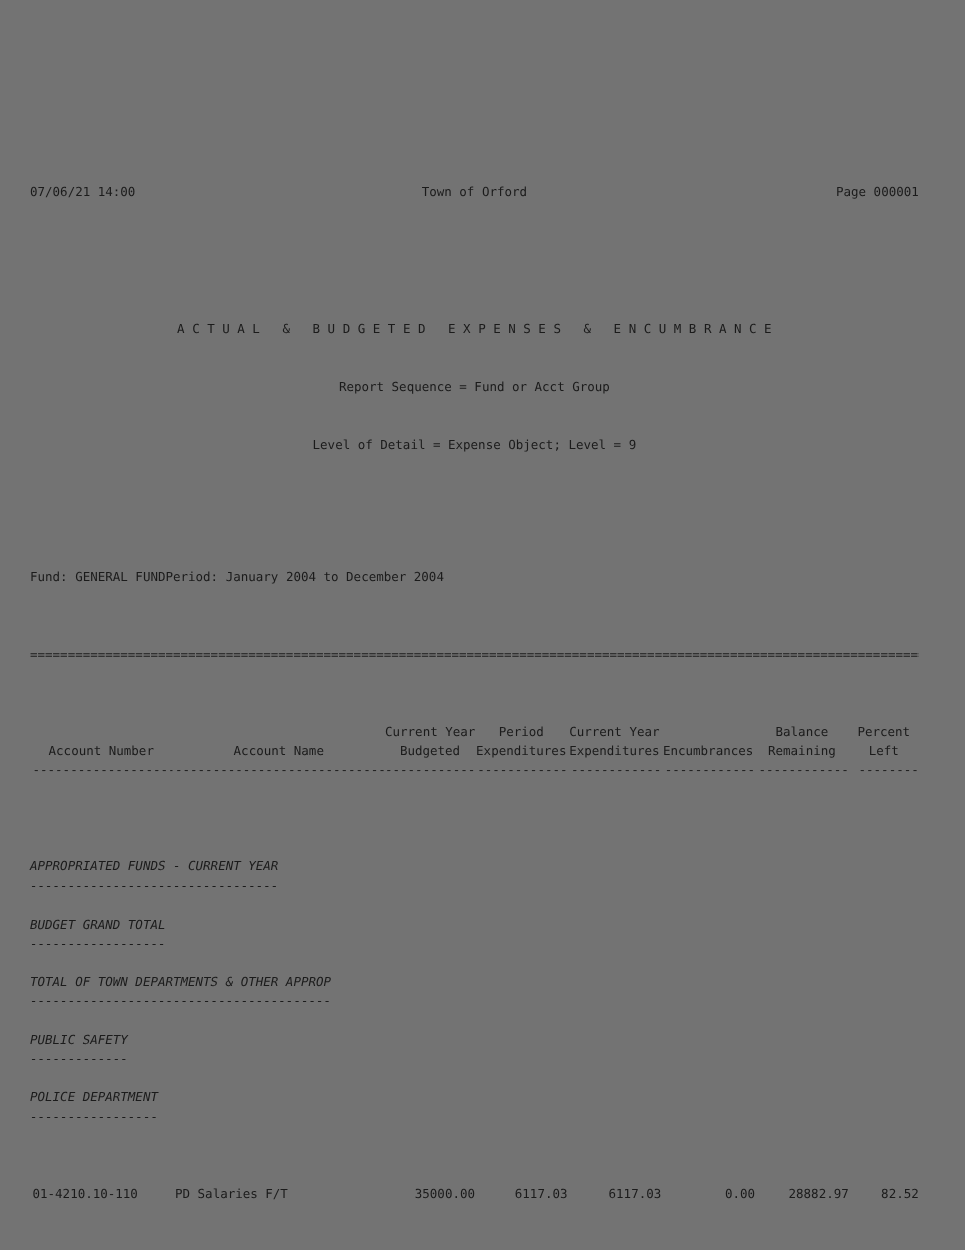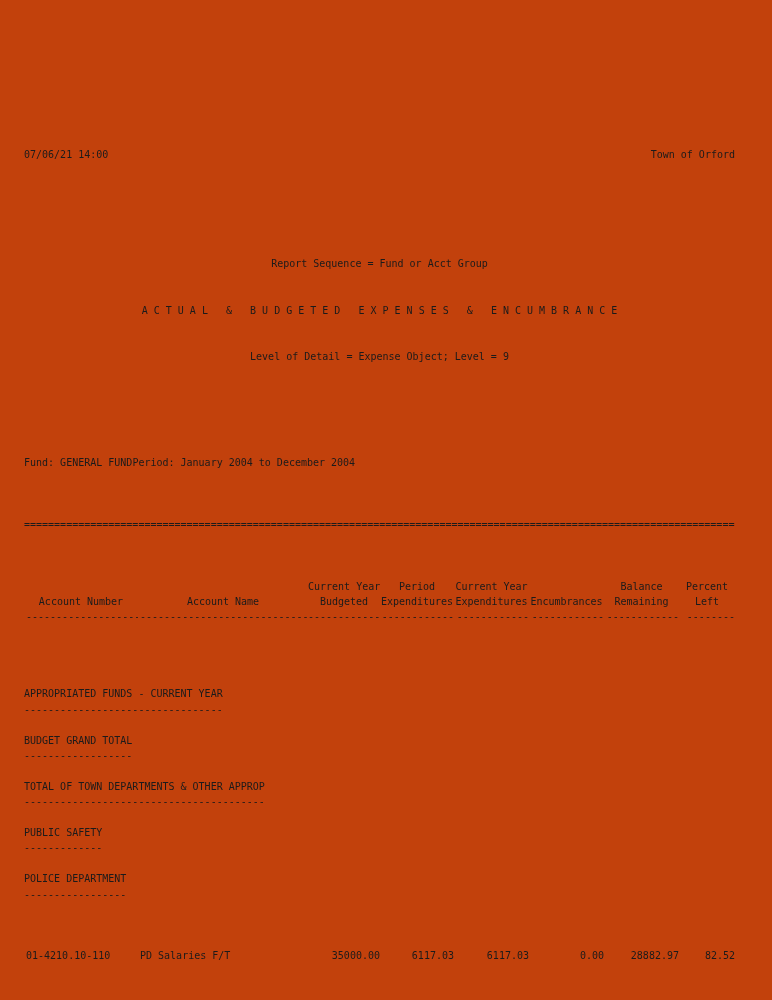--- a/index.html
+++ b/index.html
@@ -1,17 +1,17 @@
 <!DOCTYPE html>
 <html><head>
 <meta charset="utf-8">
 <style>
   html,body{margin:0;padding:0;background:#888;}
   .page{
-    position:relative;width:772px;height:1000px;background:#c2410c;
+    position:relative;width:772px;height:1000px;background:#737373;
     font-family:"DejaVu Sans Mono","Liberation Mono",monospace;
     font-size:10px;line-height:15.4px;color:#1b1b1b;
     white-space:pre;overflow:hidden;
   }
   *{box-sizing:border-box;}
   .content{padding:70px 37px 0 24px;}
   .flexrow{display:flex;}
   .topbar{display:flex;}
   .topbar .left{flex:1;text-align:left;}
   .topbar .mid{flex:0 0 auto;text-align:left;}
@@ -23,38 +23,39 @@
   .c1{width:114px;padding-left:2px;overflow:hidden;}
   .c2{width:170px;padding-left:2px;overflow:hidden;}
   .c3{width:72px;}
   .c4{width:74px;}
   .c5{width:75px;}
   .c6{width:75px;}
   .c7{width:75px;}
   .c8{width:56px;}
   .num{text-align:right;}
   .hdr{text-align:center;padding-left:0;}
-  #sections{margin-top:15.4px;}
+  #sections{margin-top:15.4px;font-style:italic;}
   .section{margin-bottom:15.4px;}
   .section:last-child{margin-bottom:0;}
 </style>
 </head>
 <body>
 
 <div class="page">
   <div class="content">
 
     <div class="topbar">
       <span class="left">07/06/21 14:00</span>
       <span class="mid">Town of Orford</span>
+      <span class="right">Page 000001</span>
     </div>
 
     <div class="centerblock">
+      <div>A C T U A L   &amp;   B U D G E T E D   E X P E N S E S   &amp;   E N C U M B R A N C E</div>
       <div>Report Sequence = Fund or Acct Group</div>
-      <div>A C T U A L   &amp;   B U D G E T E D   E X P E N S E S   &amp;   E N C U M B R A N C E</div>
       <div>Level of Detail = Expense Object; Level = 9</div>
     </div>
 
     <div class="fundrow">
       <span>Fund: GENERAL FUND</span>
       <span>Period: January 2004 to December 2004</span>
     </div>
 
     <div class="equals">==================================================================================================================================</div>
 

